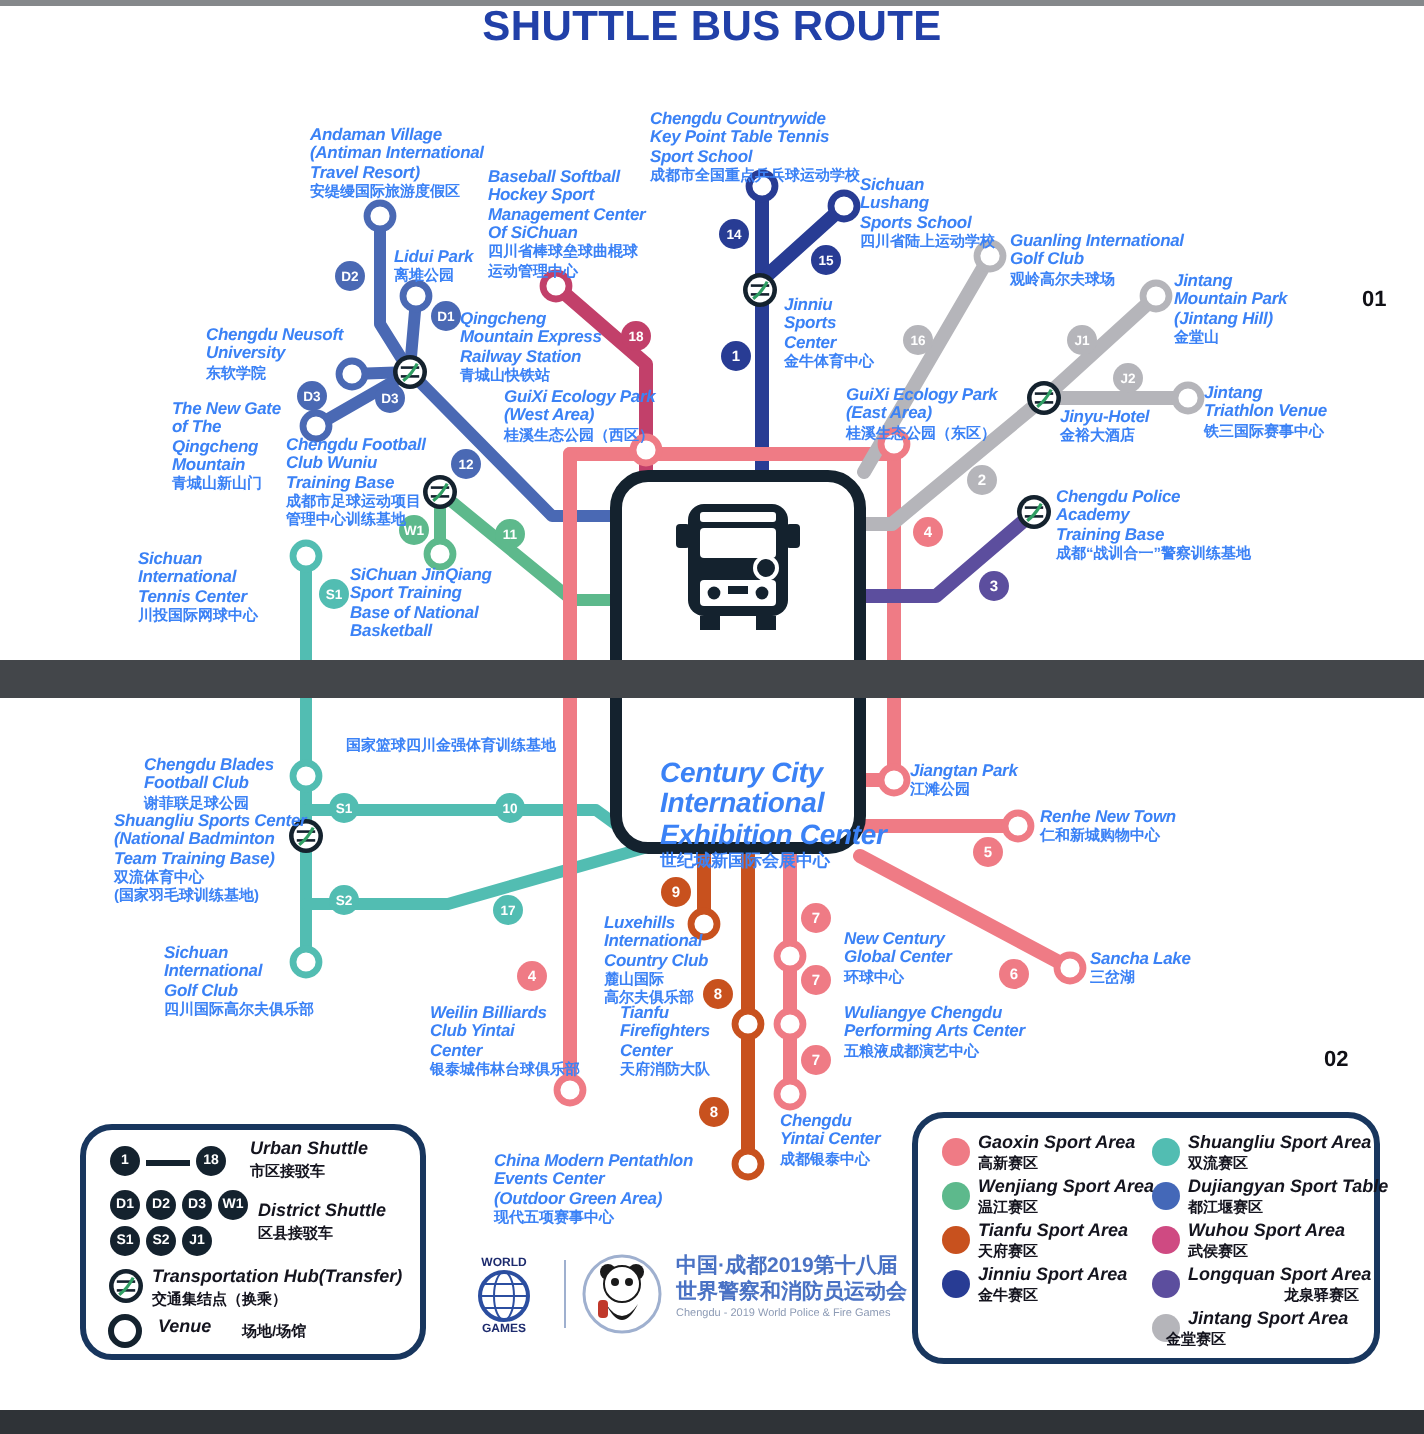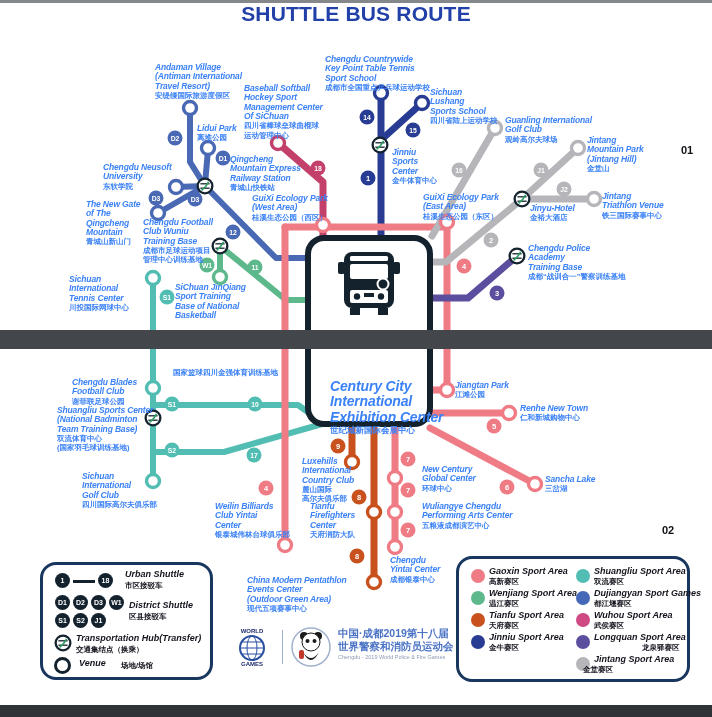--- a/index.html
+++ b/index.html
@@ -519,21 +519,21 @@
       <div class="lg-dot" style="left: 12px; top: 54px; background: rgb(200, 81, 30);"></div>
       <div class="lg-abs lg-en" style="left: 30px; top: 52px;">Tianfu Sport Area</div>
       <div class="lg-abs lg-zh" style="left: 30px; top: 62px;">天府赛区</div>
       <div class="lg-dot" style="left: 12px; top: 76px; background: rgb(40, 60, 148);"></div>
       <div class="lg-abs lg-en" style="left: 30px; top: 74px;">Jinniu Sport Area</div>
       <div class="lg-abs lg-zh" style="left: 30px; top: 84px;">金牛赛区</div>
       <div class="lg-dot" style="left: 117px; top: 10px; background: rgb(82, 189, 178);"></div>
       <div class="lg-abs lg-en" style="left: 135px; top: 8px;">Shuangliu Sport Area</div>
       <div class="lg-abs lg-zh" style="left: 135px; top: 18px;">双流赛区</div>
       <div class="lg-dot" style="left: 117px; top: 32px; background: rgb(68, 104, 184);"></div>
-      <div class="lg-abs lg-en" style="left: 135px; top: 30px;">Dujiangyan Sport Games</div>
+      <div class="lg-abs lg-en" style="left: 135px; top: 30px;">Dujiangyan Sport Table</div>
       <div class="lg-abs lg-zh" style="left: 135px; top: 40px;">都江堰赛区</div>
       <div class="lg-dot" style="left: 117px; top: 54px; background: rgb(207, 74, 130);"></div>
       <div class="lg-abs lg-en" style="left: 135px; top: 52px;">Wuhou Sport Area</div>
       <div class="lg-abs lg-zh" style="left: 135px; top: 62px;">武侯赛区</div>
       <div class="lg-dot" style="left: 117px; top: 76px; background: rgb(92, 78, 158);"></div>
       <div class="lg-abs lg-en" style="left: 135px; top: 74px;">Longquan Sport Area</div>
       <div class="lg-abs lg-zh" style="left: 135px; top: 84px; margin-left: 48px;">龙泉驿赛区</div>
       <div class="lg-dot" style="left: 117px; top: 98px; background: rgb(181, 181, 186);"></div>
       <div class="lg-abs lg-en" style="left: 135px; top: 96px;">Jintang Sport Area</div>
       <div class="lg-abs lg-zh" style="left: 124px; top: 106px;">金堂赛区</div>

